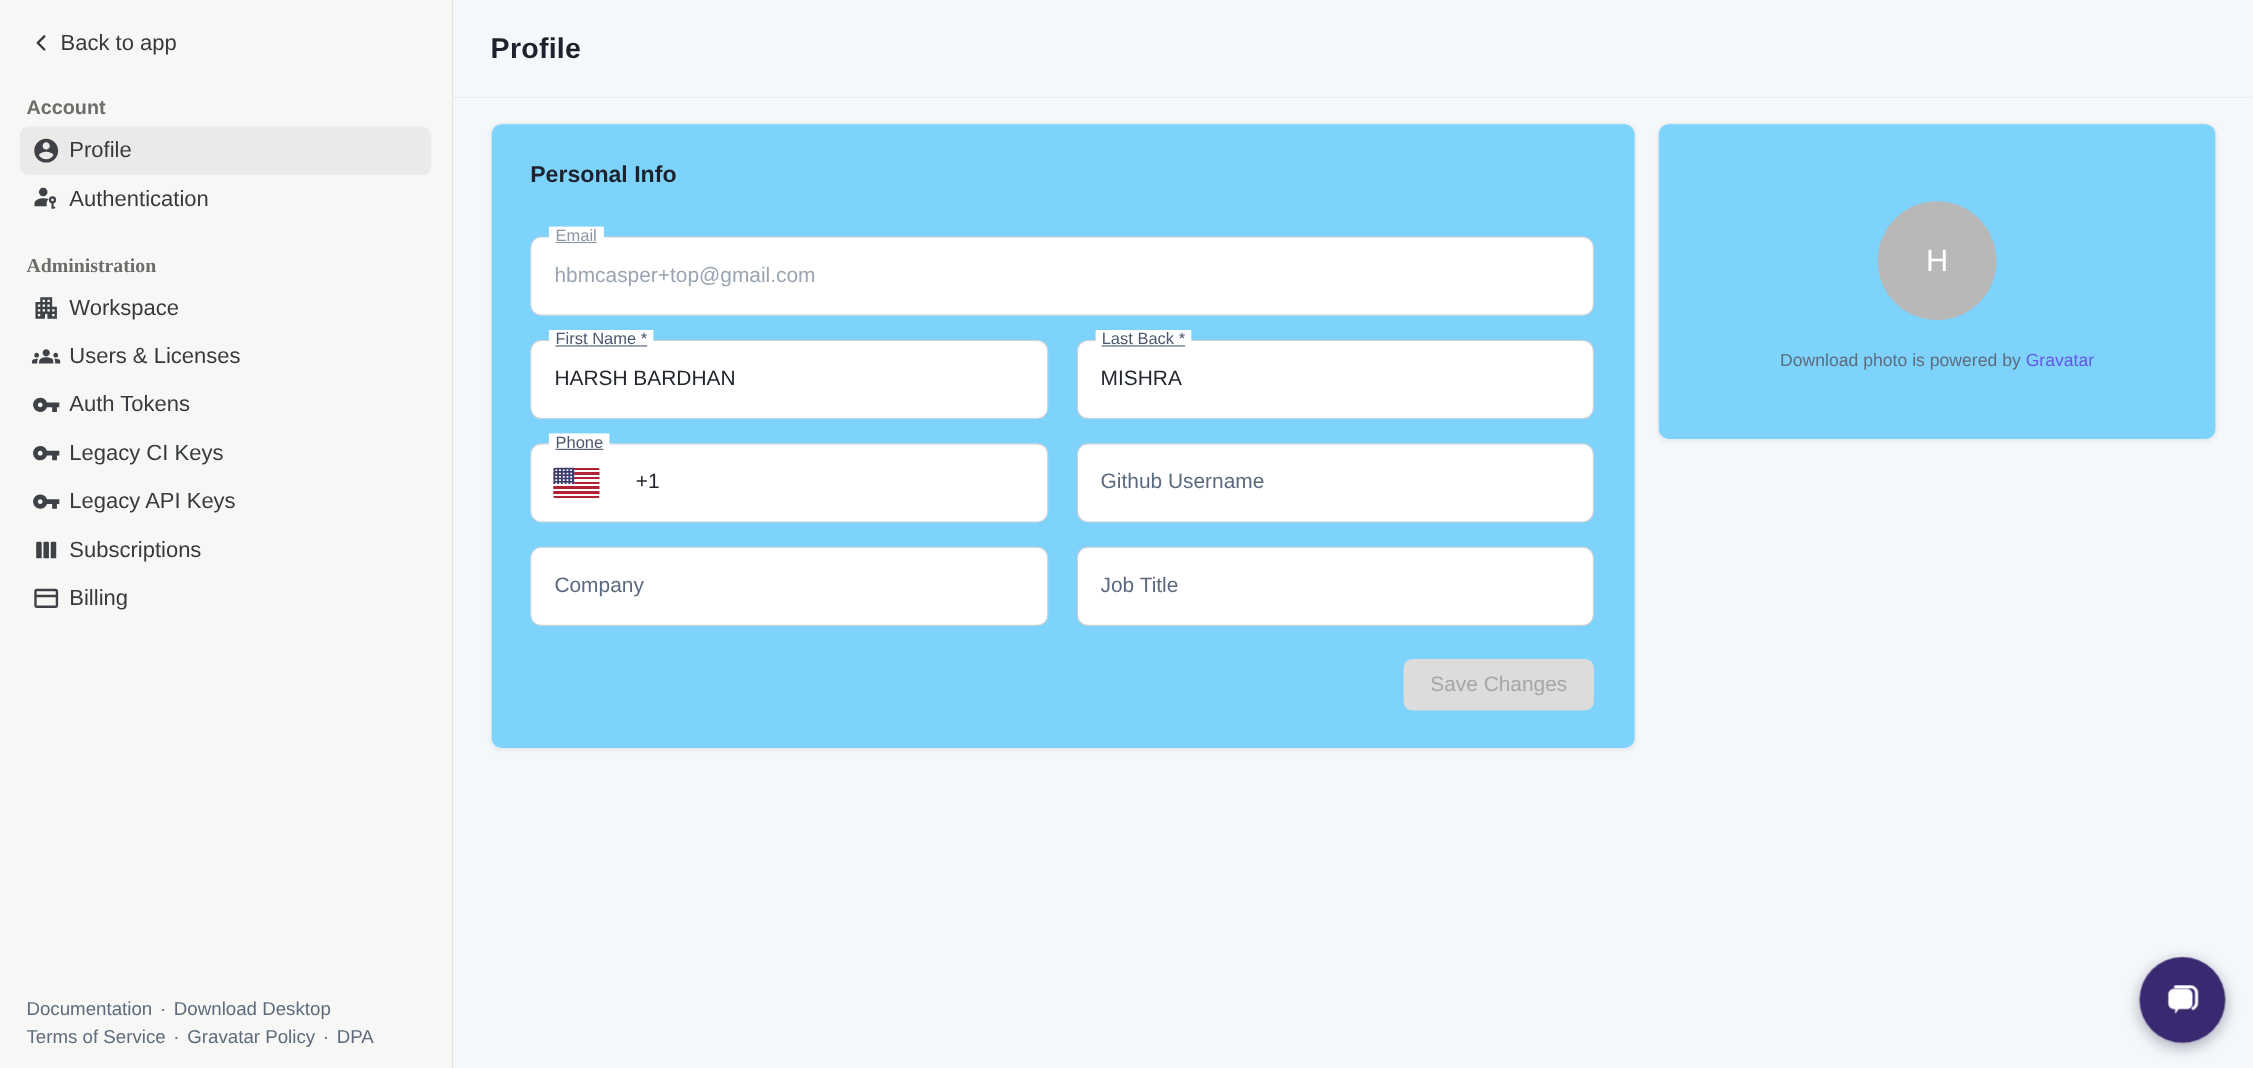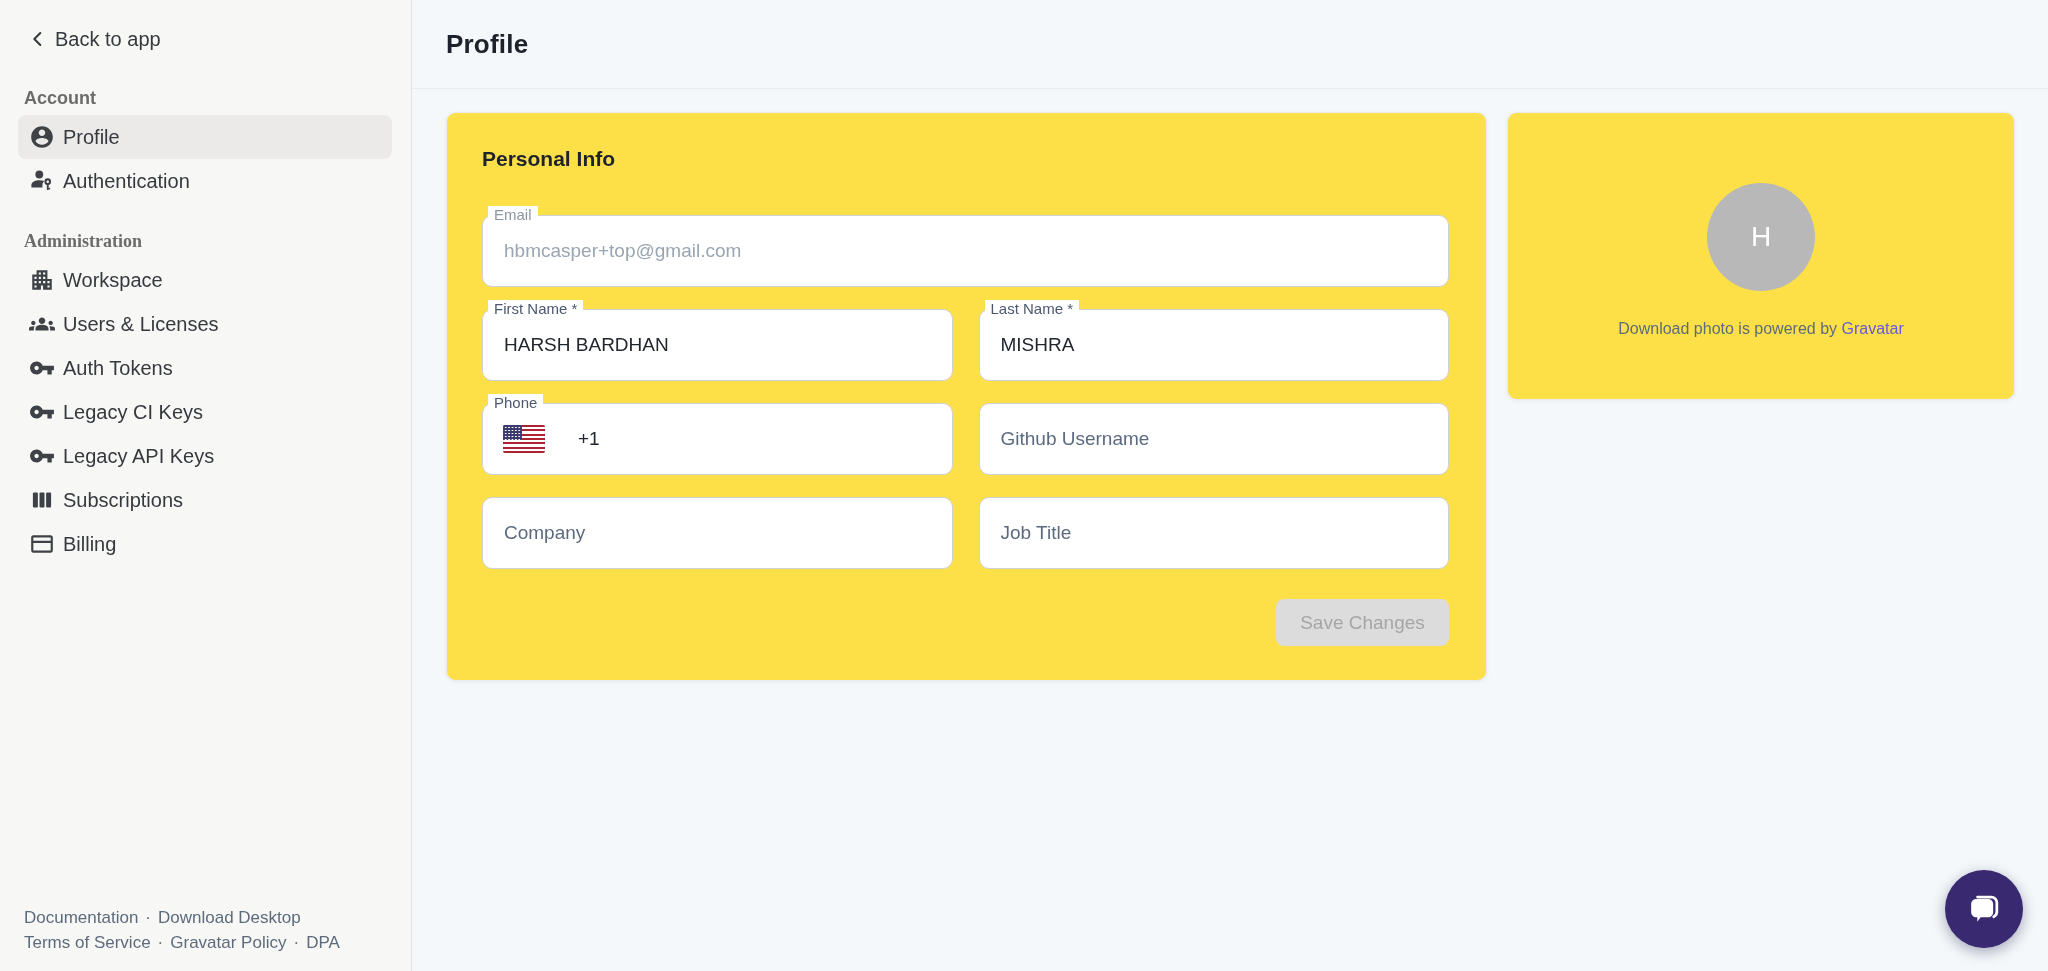--- a/index.html
+++ b/index.html
@@ -35,34 +35,34 @@
   .sidebar-footer a{color:var(--footer-link); text-decoration:none; cursor:pointer;margin-top:42px;}
   .dot-sep{margin:0 7px; color:var(--footer-link);}
 
   
   .main{flex:1; display:flex; flex-direction:column; background:var(--main-bg);}
   .main-header{height:89px; display:flex; align-items:center; padding-left:34px;
     border-bottom:1px solid var(--header-divider); flex:none;}
   .page-title{font-size:26px; font-weight:700; color:var(--heading-text); letter-spacing:.2px;}
   .content{display:flex; align-items:flex-start; gap:20px; padding:23px 33px 0 34px;}
 
-  .card{background:#fde047; border:1px solid var(--card-border); border-radius:10px;
+  .card{background:#7dd3fc; border:1px solid var(--card-border); border-radius:10px;
     box-shadow:0 1px 4px rgba(30,40,60,.06);}
   .personal-card{width:1041px; height:569px; padding:34px 37px 24px 35px;}
   .card-title{font-size:21px; font-weight:700; color:var(--heading-text);}
 
   .field-row{display:grid; grid-template-columns:1fr 1fr; gap:26px; margin-top:22px;}
   .field-row.single{grid-template-columns:1fr; margin-top:44px;}
   .field{position:relative; height:72px;}
   .field input{width:100%; height:72px; border:1px solid var(--field-border); border-radius:10px;
     background:#fff; padding:0 32px 0 21px; font-family:inherit; font-size:19px; color:var(--value-text); outline:none;}
   .field input::placeholder{color:var(--placeholder-text); opacity:1;}
   .field input.muted{color:var(--muted-value);}
-  .notch-label{position:absolute; top:-9px; left:6px; background:#fff; padding:0 6px;
-    font-size:15px; color:var(--label-strong); line-height:18px; pointer-events:none;}
+  .notch-label{position:absolute; top:-9px; left:17px; background:#fff; padding:0 6px;
+    font-size:15px; color:var(--label-strong); line-height:18px; pointer-events:none;text-decoration:underline;}
   .notch-label.muted{color:var(--label-muted);}
   .field.phone input{padding-left:95px; font-weight:500;}
   .flag{position:absolute; left:21px; top:22px; width:42px; height:28px; border-radius:2px; overflow:hidden;
     background:repeating-linear-gradient(180deg, var(--flag-red) 0 2.15px, #ffffff 2.15px 4.31px);
     box-shadow:0 0 0 1px rgba(0,0,0,.06) inset;}
   .flag .canton{position:absolute; left:0; top:0; width:19px; height:15px; background:var(--flag-blue);
     background-image:radial-gradient(circle, #ffffff 0.8px, transparent 1px); background-size:3.4px 3px;
     background-position:1px 1px;}
 
   .save-row{display:flex; justify-content:flex-end; margin-top:30px;}
@@ -209,21 +209,21 @@
             <input class="muted" type="text" readonly="" value="hbmcasper+top@gmail.com" style="">
           </div>
         </div>
 
         <div class="field-row">
           <div class="field">
             <span class="notch-label">First Name *</span>
             <input type="text" value="HARSH BARDHAN" style="">
           </div>
           <div class="field">
-            <span class="notch-label">Last Name *</span>
+            <span class="notch-label">Last Back *</span>
             <input type="text" value="MISHRA" style="">
           </div>
         </div>
 
         <div class="field-row">
           <div class="field phone">
             <span class="notch-label">Phone</span>
             <span class="flag">
                 <span class="canton"></span>
               </span>

